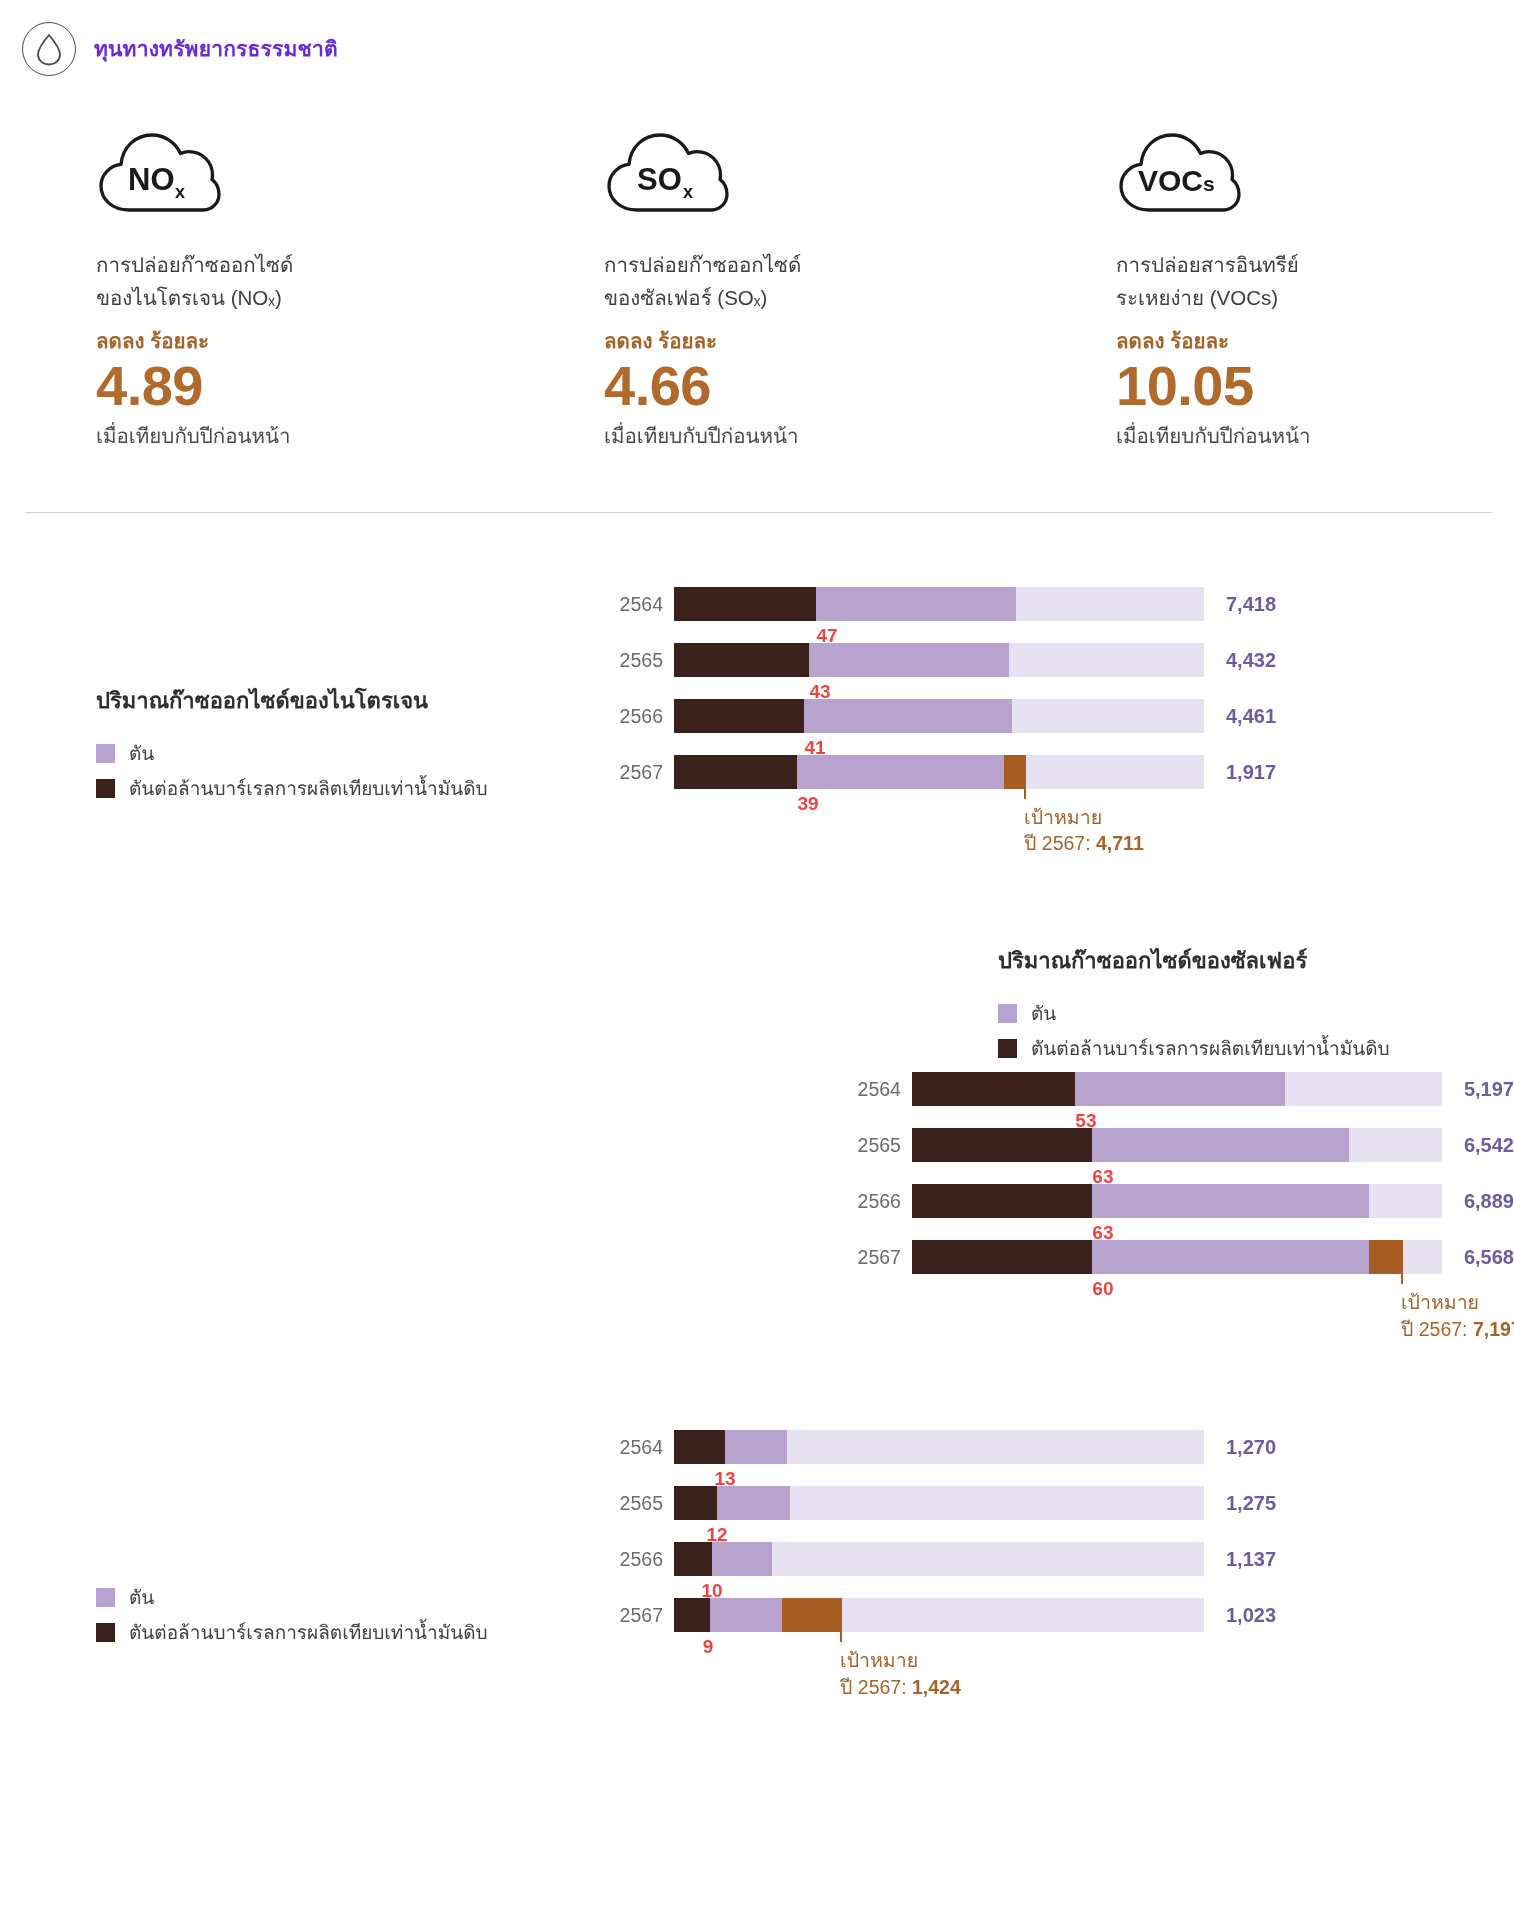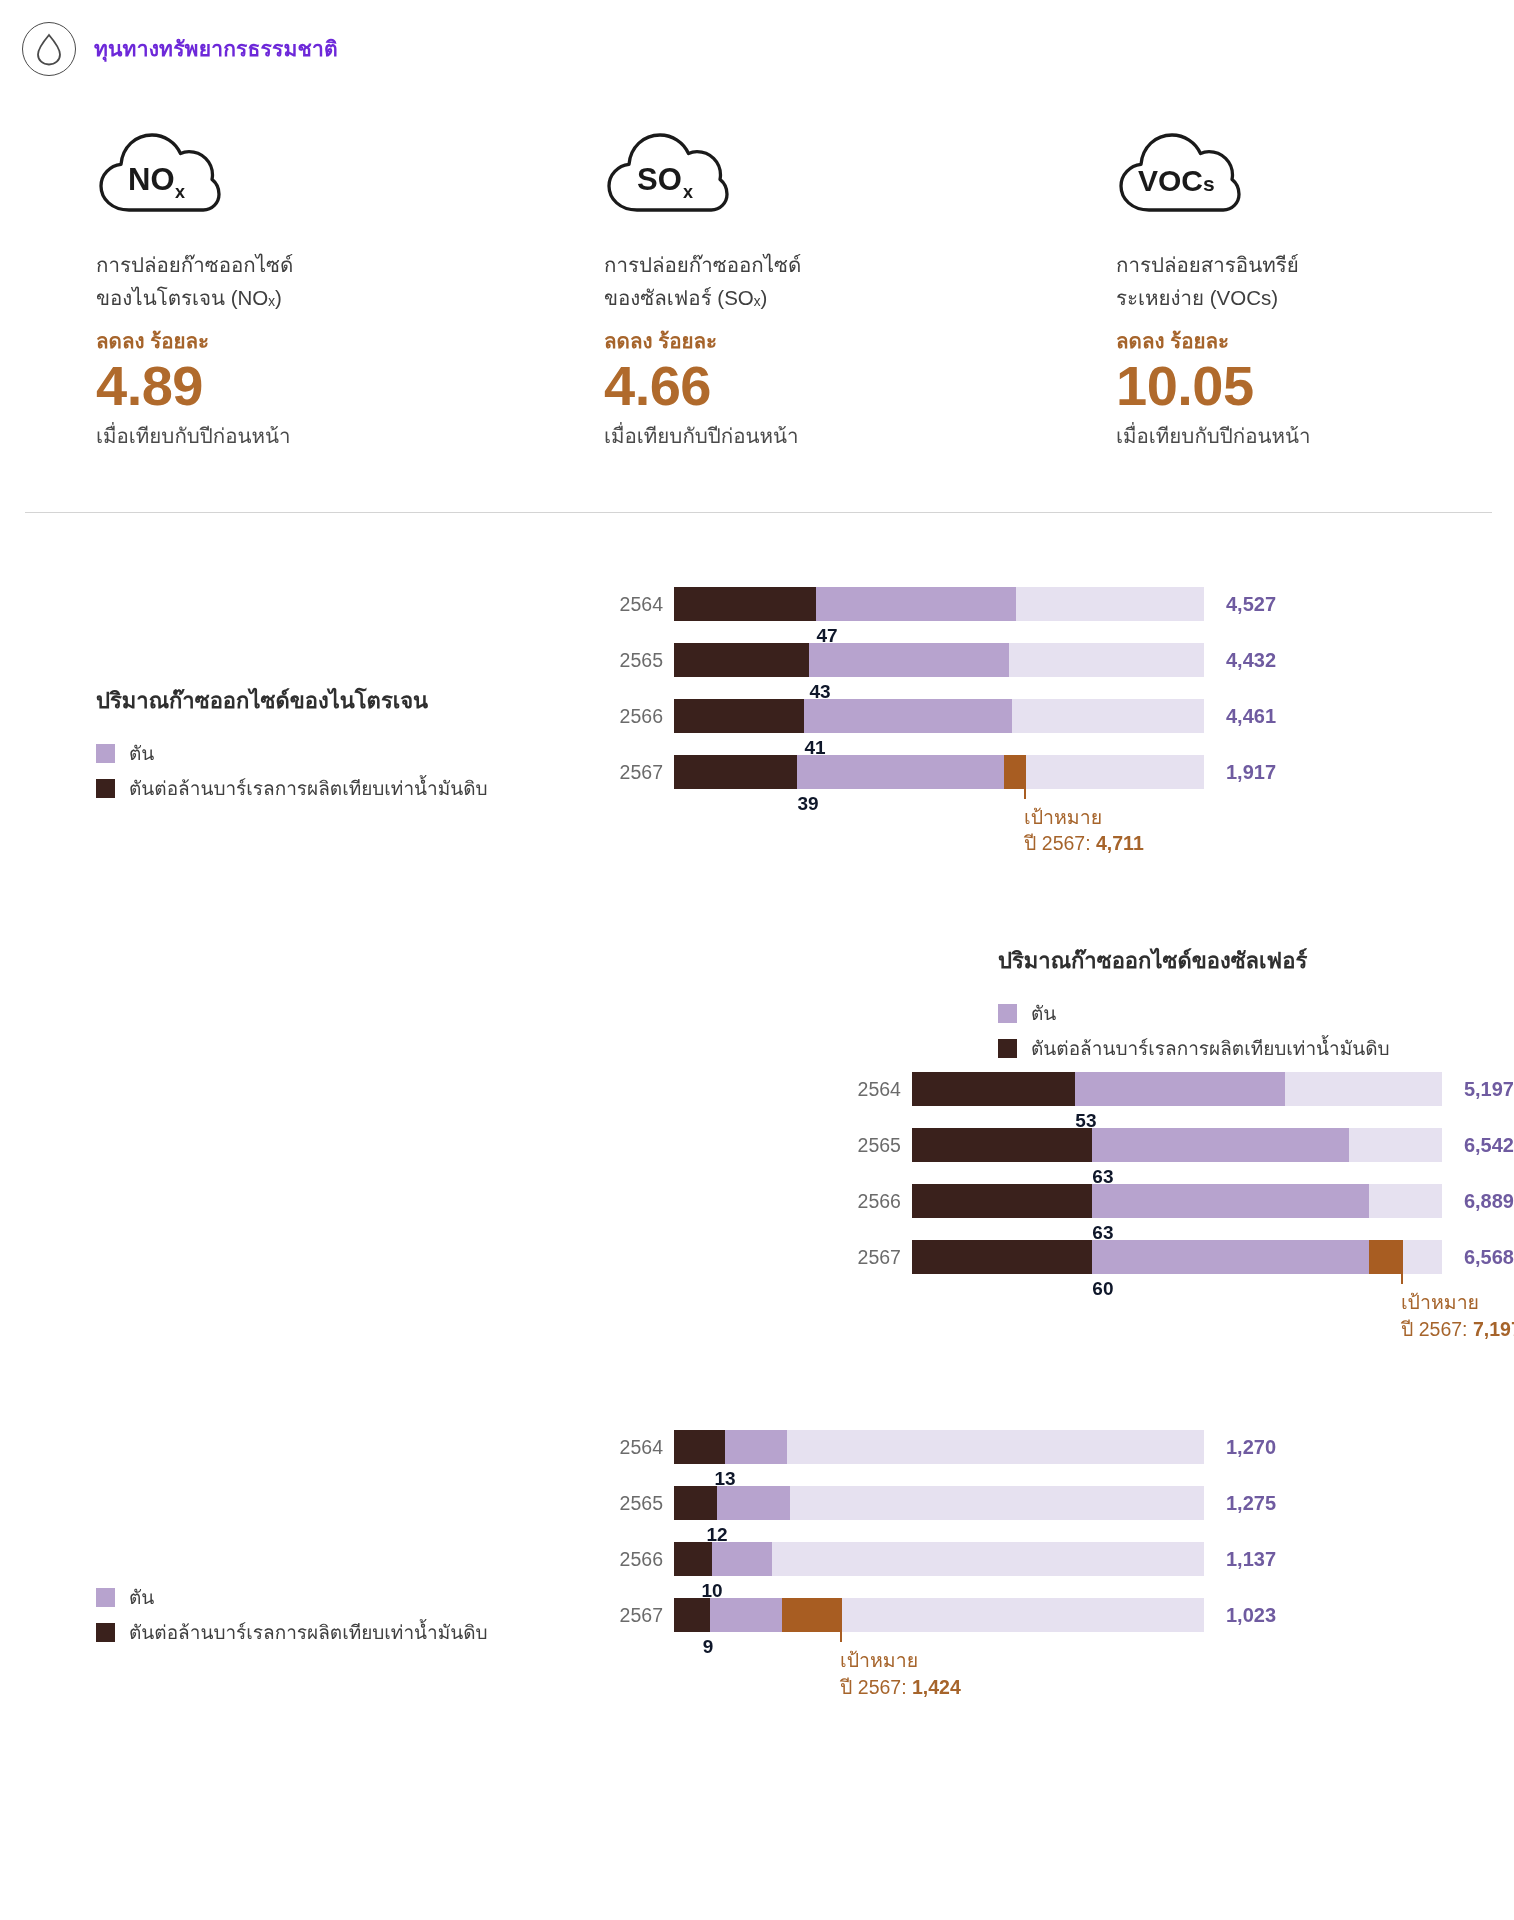--- a/index.html
+++ b/index.html
@@ -157,21 +157,21 @@
     color: #6f5ba0;
     padding-left: 22px;
     line-height: 34px;
     flex: 0 0 auto;
   }
   .intensity-label {
     position: absolute;
     top: 38px;
     font-size: 19px;
     font-weight: 700;
-    color: #0f172a;
+    color: #ef4444;
     transform: translateX(-50%);
     white-space: nowrap;
   }
 
   
   .target-callout {
     position: absolute;
     white-space: nowrap;
   }
   .target-line {
@@ -263,21 +263,21 @@
     </div>
   </div>
   <div class="bars-col">
 
     <div class="bar-row">
       <span class="bar-year">2564</span>
       <span class="bar-track">
         <span class="seg seg-dark" style="width:26.8%"></span>
         <span class="seg seg-purple" style="left:26.8%;width:37.7%"></span>
       </span>
-      <span class="bar-total">4,527</span>
+      <span class="bar-total">7,418</span>
       <span class="intensity-label" style="left:215px">47</span>
     </div>
 
     <div class="bar-row">
       <span class="bar-year">2565</span>
       <span class="bar-track">
         <span class="seg seg-dark" style="width:25.5%"></span>
         <span class="seg seg-purple" style="left:25.5%;width:37.7%"></span>
       </span>
       <span class="bar-total">4,432</span>

